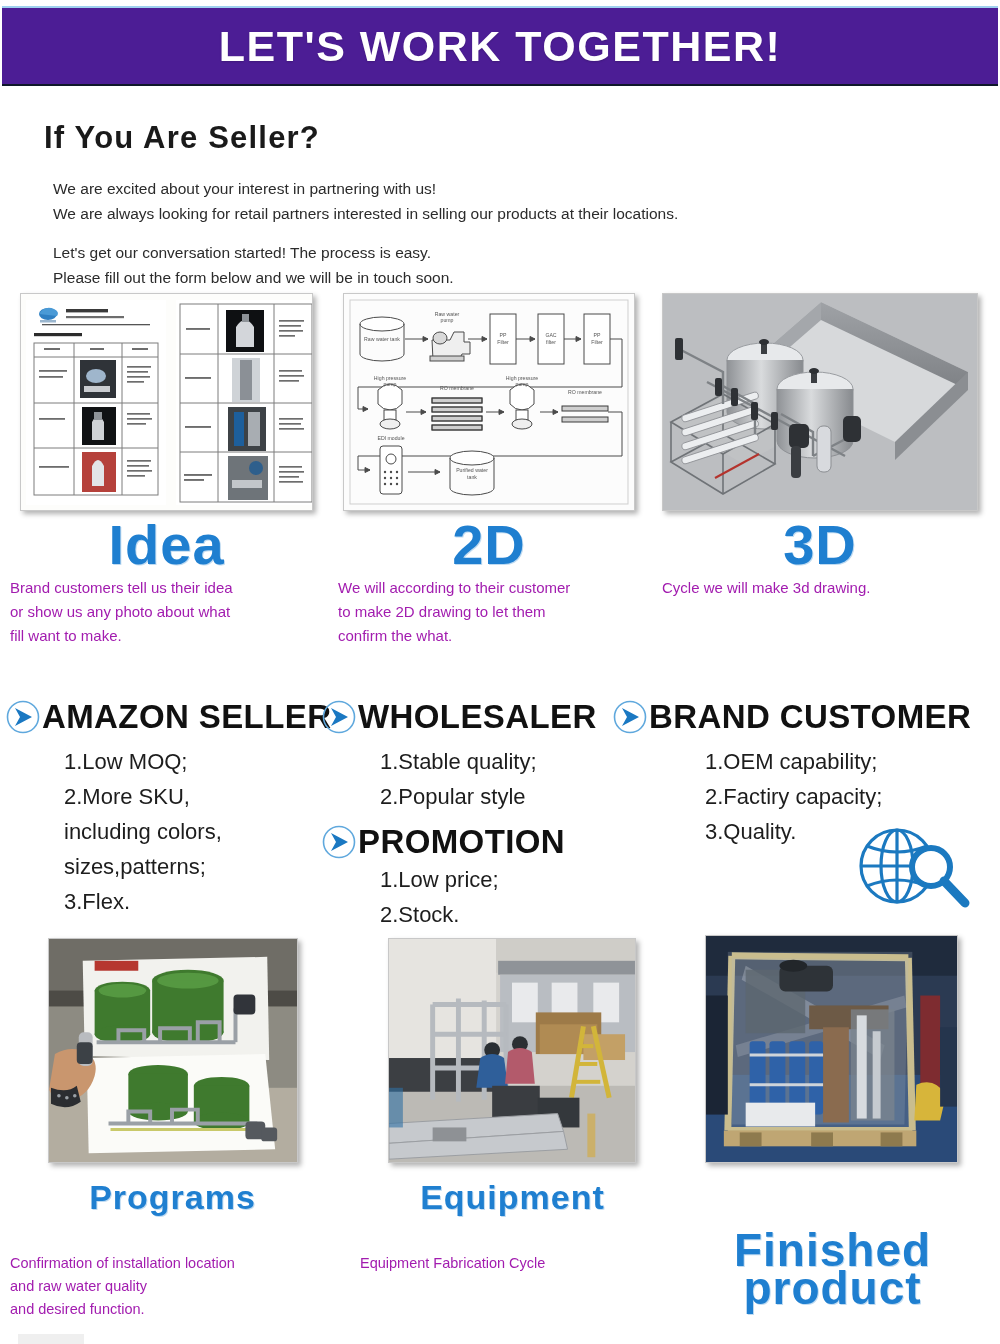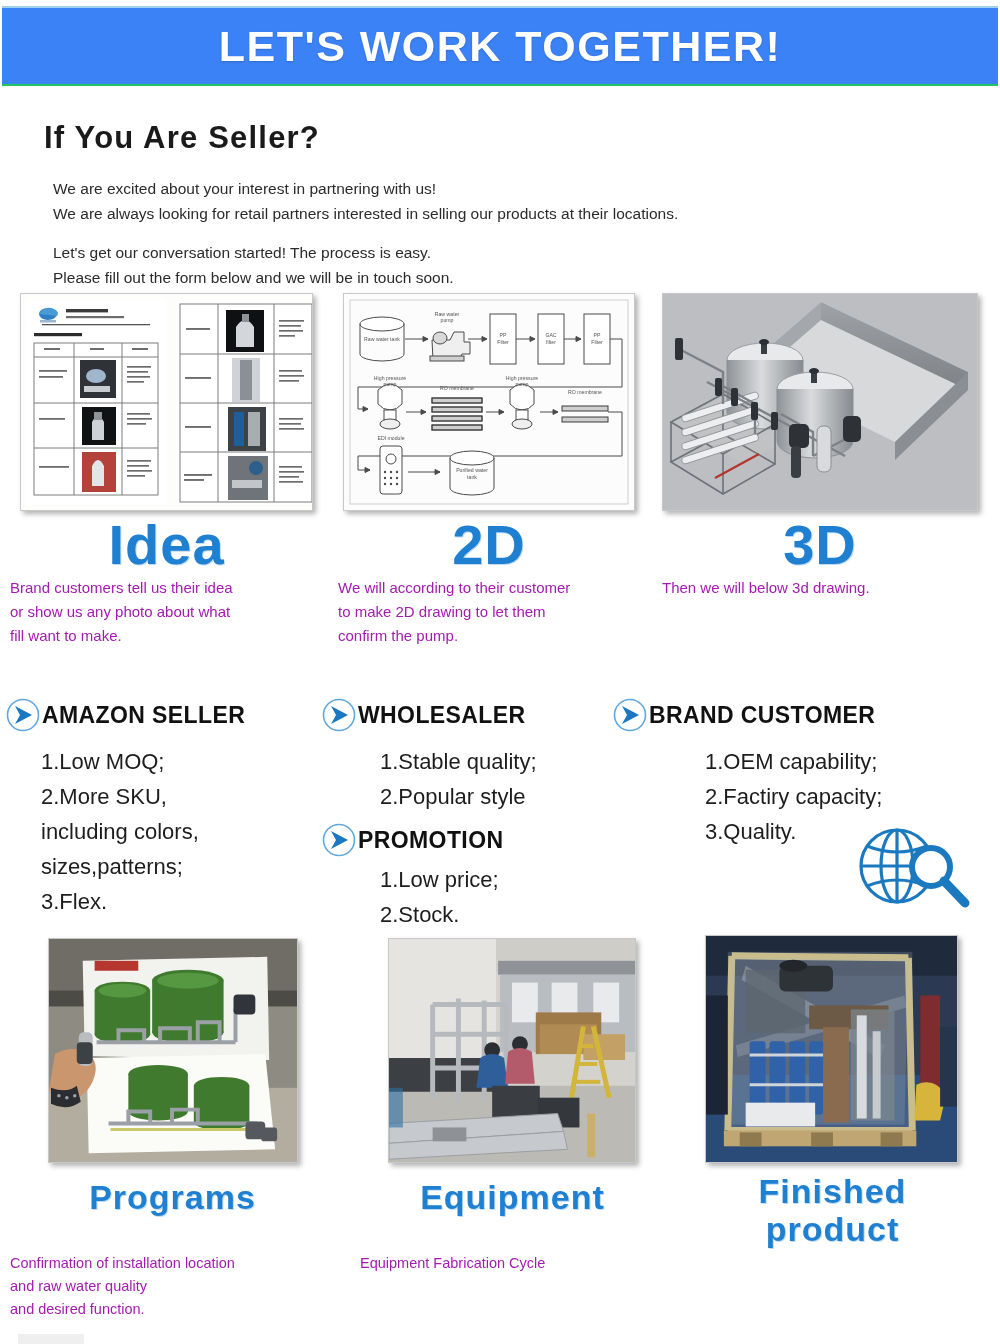--- a/index.html
+++ b/index.html
@@ -7,22 +7,22 @@
     width: 1000px; height: 1344px;
     background: #ffffff;
     font-family: "Liberation Sans", sans-serif;
     overflow: hidden;
   }
   .page { position: relative; width: 1000px; height: 1344px; background: #fff; }
 
   
   .banner {
     position: absolute; left: 2px; top: 6px; width: 996px; height: 80px;
-    background: #3b82f6;
-    border-top: 2px solid #9fd0ef; border-bottom: 2px solid #22c55e;
+    background: #4c1d95;
+    border-top: 2px solid #9fd0ef; border-bottom: 2px solid #0f172a;
     display: flex; align-items: center; justify-content: center;
   }
   .banner-title {
     color: #ffffff; font-size: 43px; font-weight: bold;
     letter-spacing: 1.5px; font-family: "Liberation Sans", sans-serif;
     text-shadow: 0 1px 2px rgba(0,0,0,.18);
   }
 
   
   .seller-head {
@@ -71,46 +71,46 @@
     position: absolute; font-size: 15px; color: #a21caf; line-height: 24px; text-align: left;
   }
   .sc-idea { left: 10px;  top: 576px; width: 315px; }
   .sc-2d   { left: 338px; top: 576px; width: 302px; }
   .sc-3d   { left: 662px; top: 576px; width: 316px; }
 
   
   .arrow-head { position: absolute; display: flex; align-items: center; }
   .arrow-icon { width: 34px; height: 34px; flex: 0 0 34px; display:block; }
   .arrow-title {
-    font-size: 23px; font-weight: bold; color: #111; letter-spacing: .4px;
+    font-size: 33px; font-weight: bold; color: #111; letter-spacing: .4px;
     margin-left: 2px; white-space: nowrap;
   }
   .arrow-list { position: absolute; font-size: 22px; color: #1d1d1d; line-height: 35px; }
 
   .ah-amazon { left: 6px;  top: 698px; }
-  .al-amazon { left: 41px; top: 744px; }
+  .al-amazon { left: 64px; top: 744px; }
   .ah-whole  { left: 322px; top: 698px; }
   .al-whole  { left: 380px; top: 744px; }
   .ah-promo  { left: 322px; top: 823px; }
   .al-promo  { left: 380px; top: 862px; }
   .ah-brand  { left: 613px; top: 698px; }
   .al-brand  { left: 665px; top: 744px; margin-left: 40px; }
 
   .globe-icon { position: absolute; left: 855px; top: 820px; width: 118px; height: 92px; }
 
   
   .c-prog { left: 48px;  top: 938px; width: 250px; height: 225px; }
   .c-equip{ left: 388px; top: 938px; width: 248px; height: 225px; }
   .c-fin  { left: 705px; top: 935px; width: 253px; height: 228px; }
 
   .photo { position:absolute; inset:0; }
 
   .sw-prog { left: 40px;  top: 1178px; width: 265px; font-size: 34px; }
   .sw-equip{ left: 375px; top: 1178px; width: 275px; font-size: 34px; }
-  .sw-fin  { left: 700px; top: 1172px; width: 265px; font-size: 34px; line-height: 38px; }
+  .sw-fin  { left: 700px; top: 1231px; width: 265px; font-size: 46px; line-height: 38px; }
 
   .sc-prog { left: 10px;  top: 1252px; width: 320px; font-size: 14.5px; line-height: 23px; }
   .sc-equip{ left: 360px; top: 1252px; width: 300px; font-size: 14.5px; line-height: 23px; }
   .sc-fin  { left: 660px; top: 1250px; width: 330px; font-size: 14.5px; line-height: 23px; }
 
   .bottom-stub {
     position: absolute; left: 18px; top: 1334px; width: 66px; height: 10px;
     background: #efefef;
   }
 </style>
@@ -417,24 +417,24 @@
   <div class="stepword sw-3d">3D</div>
 
   <div class="stepcap sc-idea">
     <div>Brand customers tell us their idea</div>
     <div>or show us any photo about what</div>
     <div>fill want to make.</div>
   </div>
   <div class="stepcap sc-2d">
     <div>We will according to their customer</div>
     <div>to make 2D drawing to let them</div>
-    <div>confirm the pump.</div>
+    <div>confirm the what.</div>
   </div>
   <div class="stepcap sc-3d">
-    <div>Then we will below 3d drawing.</div>
+    <div>Cycle we will make 3d drawing.</div>
   </div>
 
   <div class="arrow-head ah-amazon">
     <svg class="arrow-icon" viewBox="0 0 34 34">
       <circle cx="17" cy="17" r="15.5" fill="none" stroke="#5fa8dd" stroke-width="1.6"></circle>
       <path d="M9 8 L26 17 L9 26 L14 17 Z" fill="#1a78c2"></path>
     </svg>
     <span class="arrow-title">AMAZON SELLER</span>
   </div>
   <div class="arrow-list al-amazon">

